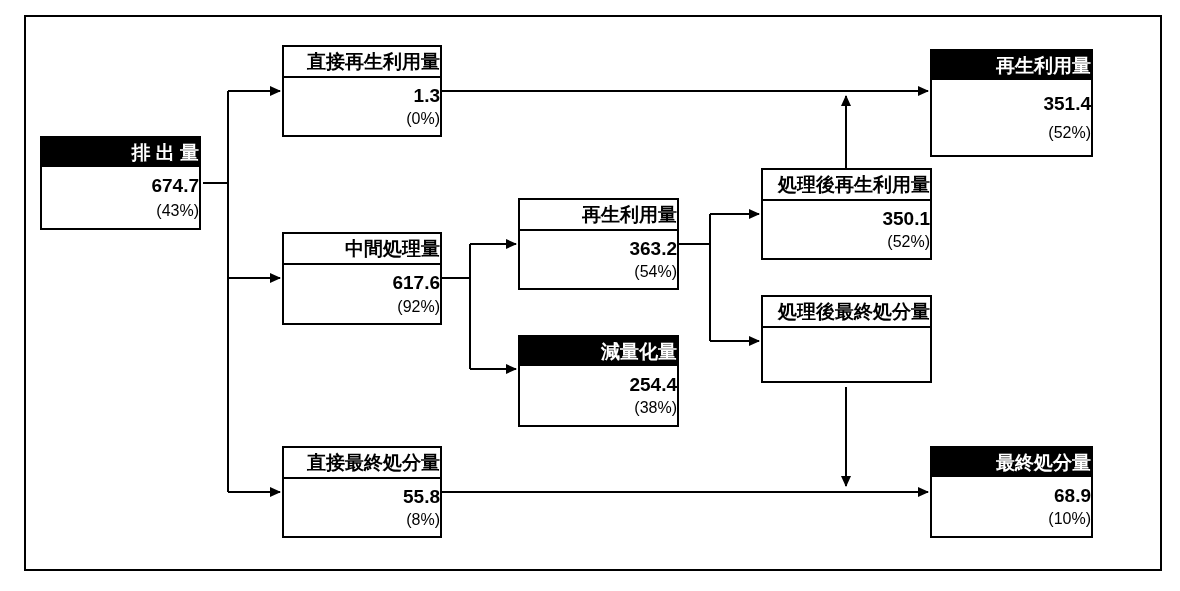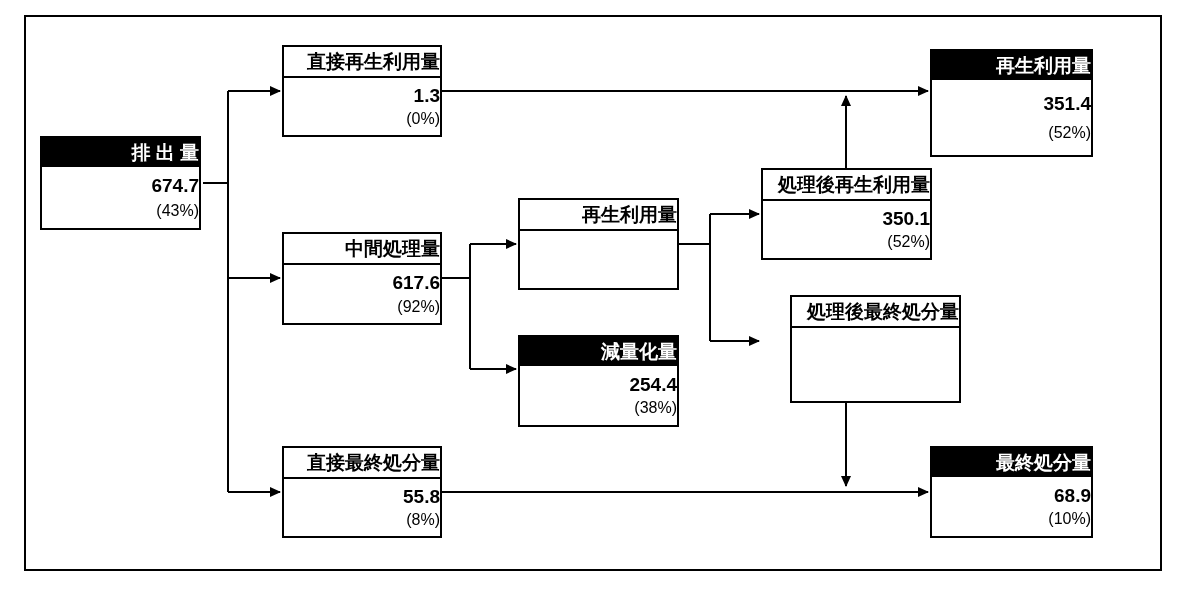--- a/index.html
+++ b/index.html
@@ -139,39 +139,43 @@
   <div class="node plain" style="left:282px;top:446px;width:160px;height:92px">
     <div class="node-header">直接最終処分量</div>
     <div class="node-body">
       <div class="node-value">55.8</div>
       <div class="node-percent">(8%)</div>
     </div>
   </div>
 
   <div class="node plain" style="left:518px;top:198px;width:161px;height:92px">
     <div class="node-header">再生利用量</div>
+    <div class="node-body">
+      <div class="node-value">363.2</div>
+      <div class="node-percent">(54%)</div>
+    </div>
   </div>
 
   <div class="node inverted" style="left:518px;top:335px;width:161px;height:92px">
     <div class="node-header">減量化量</div>
     <div class="node-body">
       <div class="node-value">254.4</div>
       <div class="node-percent">(38%)</div>
     </div>
   </div>
 
   <div class="node plain" style="left:761px;top:168px;width:171px;height:92px">
     <div class="node-header">処理後再生利用量</div>
     <div class="node-body">
       <div class="node-value">350.1</div>
       <div class="node-percent">(52%)</div>
     </div>
   </div>
 
-  <div class="node plain" style="left:790px;top:295px;width:171px;height:108px">
+  <div class="node plain" style="left:761px;top:295px;width:171px;height:88px">
     <div class="node-header">処理後最終処分量</div>
   </div>
 
   <div class="node inverted" style="left:930px;top:49px;width:163px;height:108px">
     <div class="node-header">再生利用量</div>
     <div class="node-body">
       <div class="node-value">351.4</div>
       <div class="node-percent">(52%)</div>
     </div>
   </div>

